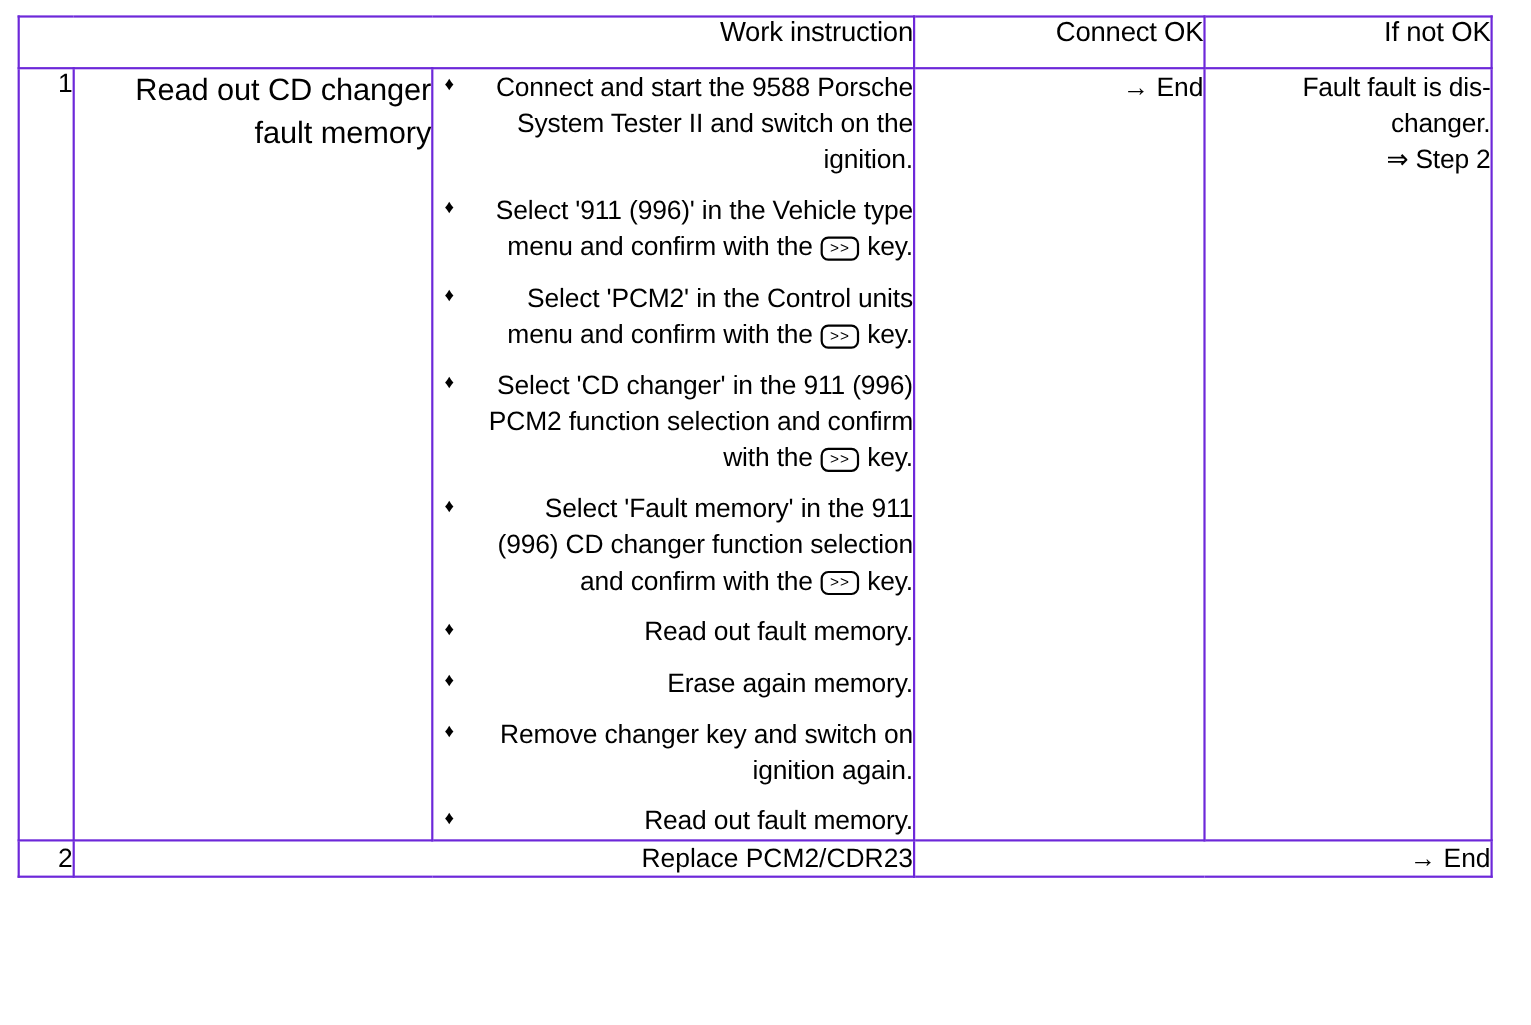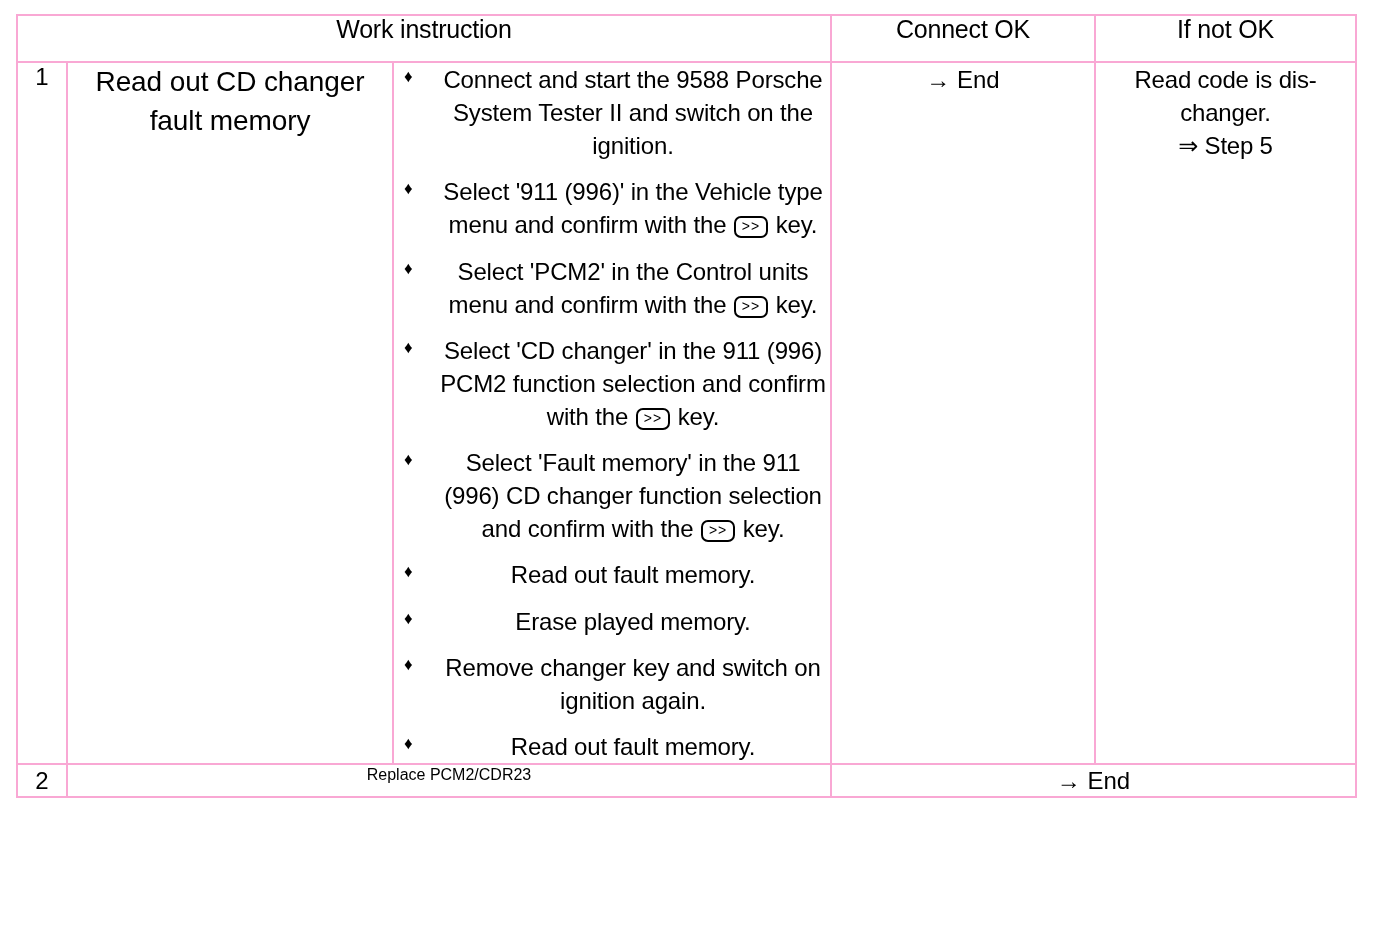--- a/index.html
+++ b/index.html
@@ -26,26 +26,26 @@
     position: absolute;
     left: 16px;
     top: 14px;
     width: 1339px;
     border-collapse: collapse;
     table-layout: fixed;
     background: #ffffff;
   }
 
   table.wi-table td, table.wi-table th {
-    border: 2px solid #f9a8d4;
+    border: 2px solid #6d28d9;
     vertical-align: top;
     padding: 0;
     background: #ffffff;
     font-weight: normal;
-    text-align: center;
+    text-align: right;
   }
 
   
   col.c-step   { width: 50px; }
   col.c-desc   { width: 326px; }
   col.c-detail { width: 438px; }
   col.c-ok     { width: 264px; }
   col.c-notok  { width: 261px; }
 
   
@@ -82,21 +82,21 @@
     white-space: nowrap;
   }
   .cell-notok {
     font-size: 24px;
     padding: 12px 10px 0 12px;
     line-height: 1.38;
     letter-spacing: -0.2px;
   }
 
   .cell-desc-wide {
-    font-size: 16px;
+    font-size: 24px;
     padding: 9px 10px 9px 12px;
     line-height: 1.3;
   }
   .cell-step-b {
     font-size: 24px;
     padding: 9px 0 9px 10px;
     line-height: 1.3;
   }
   .cell-ok-b {
     font-size: 24px;
@@ -173,32 +173,32 @@
         <td class="cell-desc">Read out CD changer fault memory</td>
 
         <td class="cell-detail">
           <ul class="bullets" id="bullet-list">
               <li><span class="bullet-mark">♦</span><span>Connect and start the 9588 Porsche System Tester II and switch on the ignition.</span></li>
               <li><span class="bullet-mark">♦</span><span>Select '911 (996)' in the Vehicle type menu and confirm with the <span class="key-glyph">&gt;&gt;</span> key.</span></li>
               <li><span class="bullet-mark">♦</span><span>Select 'PCM2' in the Control units menu and confirm with the <span class="key-glyph">&gt;&gt;</span> key.</span></li>
               <li><span class="bullet-mark">♦</span><span>Select 'CD changer' in the 911 (996) PCM2 function selection and confirm with the <span class="key-glyph">&gt;&gt;</span> key.</span></li>
               <li><span class="bullet-mark">♦</span><span>Select 'Fault memory' in the 911 (996) CD changer function selection and confirm with the <span class="key-glyph">&gt;&gt;</span> key.</span></li>
               <li><span class="bullet-mark">♦</span><span>Read out fault memory.</span></li>
-              <li><span class="bullet-mark">♦</span><span>Erase played memory.</span></li>
+              <li><span class="bullet-mark">♦</span><span>Erase again memory.</span></li>
               <li><span class="bullet-mark">♦</span><span>Remove changer key and switch on ignition again.</span></li>
               <li><span class="bullet-mark">♦</span><span>Read out fault memory.</span></li>
             </ul>
         </td>
 
         <td class="cell-ok">→ End</td>
 
         <td class="cell-notok">
-          <div>Read code is dis-</div>
+          <div>Fault fault is dis-</div>
           <div>changer.</div>
-          <div>⇒ Step 5</div>
+          <div>⇒ Step 2</div>
         </td>
       </tr>
 
       <tr>
         <td class="cell-step-b">2</td>
 
         <td class="cell-desc-wide" colspan="2">Replace PCM2/CDR23</td>
 
         <td class="cell-ok-b" colspan="2">→ End</td>
       </tr>

